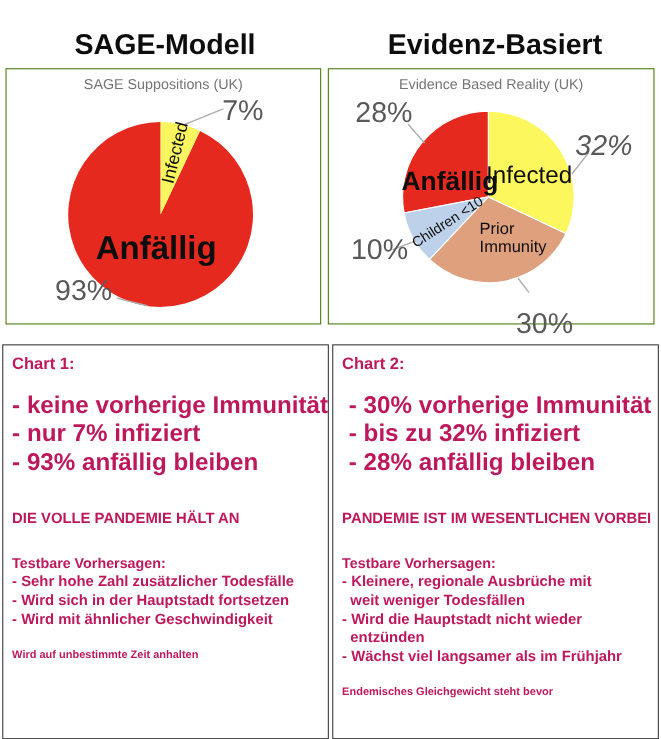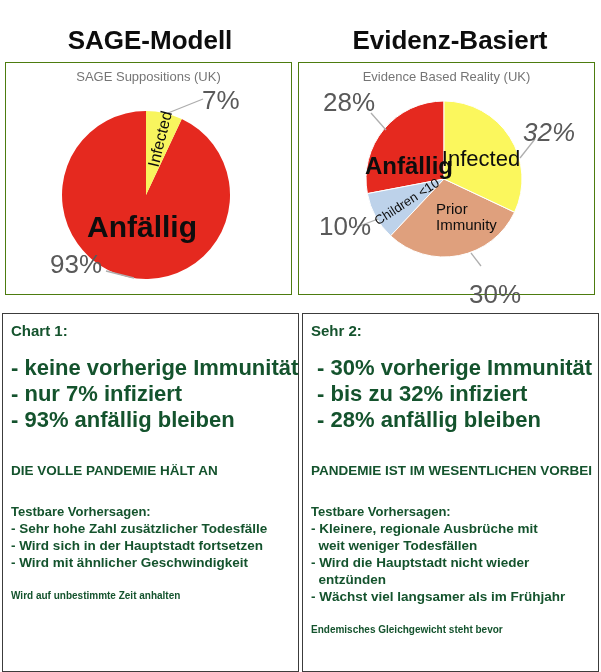--- a/index.html
+++ b/index.html
@@ -57,21 +57,21 @@
   .rbox .lab-prior{left:137px;top:138px;font-size:15px;}
   .rbox .lab-children{
     left:108px;top:139px;font-size:13px;
     transform:translate(-50%,-50%) rotate(-33deg);
   }
 
   
   .text-panel{
     position:absolute;top:313px;height:359px;background:#fff;
     border:1px solid #3c3c3c;box-sizing:border-box;
-    padding:7px 8px 0 8px;color:#14532d;font-weight:bold;
+    padding:7px 8px 0 8px;color:#be185d;font-weight:bold;
   }
   .text-panel.lpanel{left:2px;width:297px;}
   .text-panel.rpanel{left:302px;width:297px;}
   .panel-heading{font-size:15px;line-height:19px;}
   .bullet-block{margin-top:15px;}
   .bullet-line{font-size:22px;line-height:26px;white-space:pre;}
   .statement{margin-top:29px;font-size:13.5px;line-height:17px;white-space:pre;}
   .pred-heading{margin-top:24px;font-size:13px;line-height:17px;}
   .pred-line{font-size:13.5px;line-height:17px;white-space:pre;}
   .panel-footer{margin-top:16px;font-size:10px;line-height:17px;white-space:pre;}
@@ -130,21 +130,21 @@
     </div>
     <div class="statement">DIE VOLLE PANDEMIE HÄLT AN</div>
     <div class="pred-heading">Testbare Vorhersagen:</div>
     <div class="pred-line">- Sehr hohe Zahl zusätzlicher Todesfälle</div>
     <div class="pred-line">- Wird sich in der Hauptstadt fortsetzen</div>
     <div class="pred-line">- Wird mit ähnlicher Geschwindigkeit</div>
     <div class="panel-footer">Wird auf unbestimmte Zeit anhalten</div>
   </div>
 
   <div class="text-panel rpanel">
-    <div class="panel-heading">Sehr 2:</div>
+    <div class="panel-heading">Chart 2:</div>
     <div class="bullet-block">
       <div class="bullet-line"> - 30% vorherige Immunität</div>
       <div class="bullet-line"> - bis zu 32% infiziert</div>
       <div class="bullet-line"> - 28% anfällig bleiben</div>
     </div>
     <div class="statement">PANDEMIE IST IM WESENTLICHEN VORBEI</div>
     <div class="pred-heading">Testbare Vorhersagen:</div>
     <div class="pred-line">- Kleinere, regionale Ausbrüche mit</div>
     <div class="pred-line">  weit weniger Todesfällen</div>
     <div class="pred-line">- Wird die Hauptstadt nicht wieder</div>

